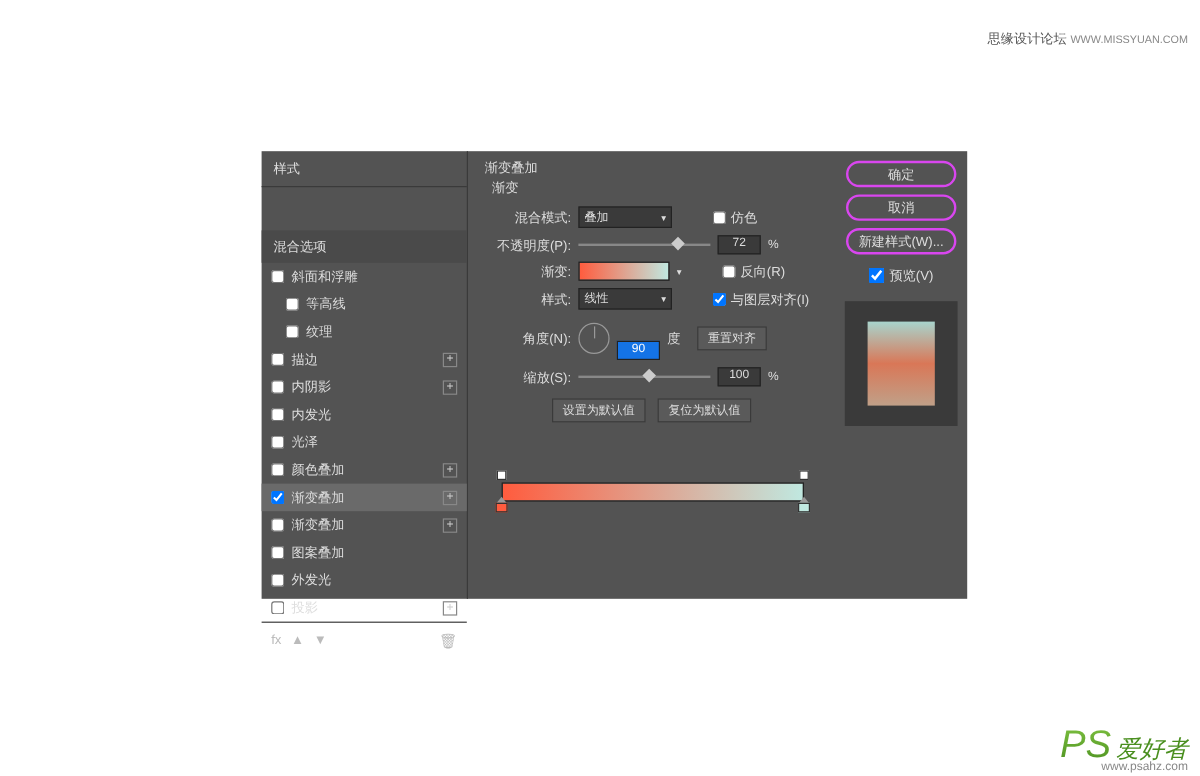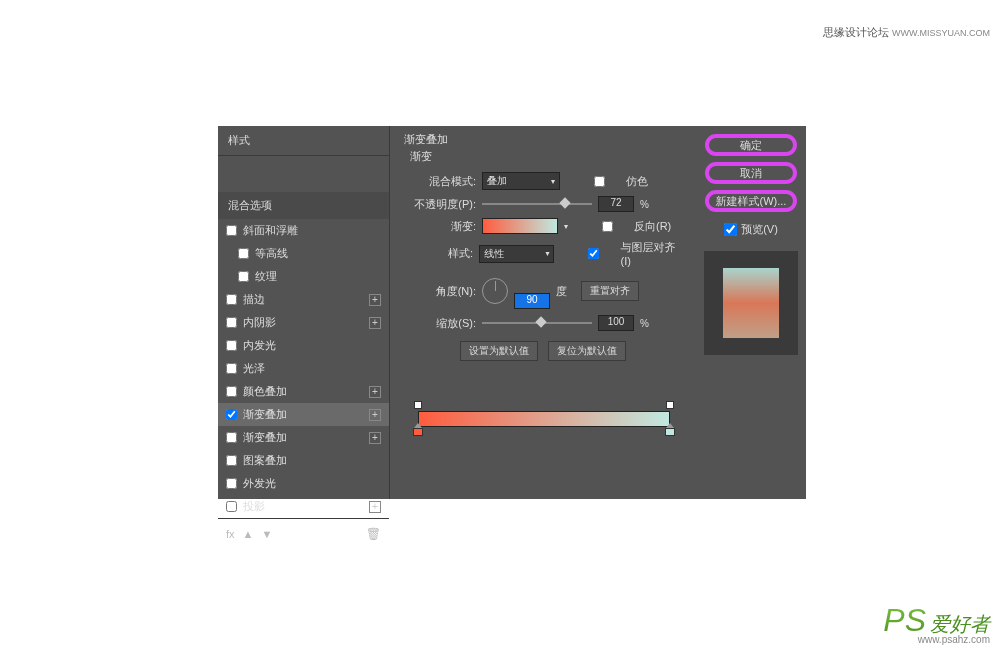--- a/index.html
+++ b/index.html
@@ -18,41 +18,41 @@
 .styles-footer { margin-top: auto; padding: 8px; border-top: 1px solid #3a3a3a; display: flex; gap: 8px; align-items: center; }
 .styles-footer .icon { color: #bbb; font-size: 11px; }
 .styles-footer .trash { margin-left: auto; color: #bbb; font-size: 12px; }
 .center-col { flex: 1; padding: 6px 14px; color: #ddd; font-size: 11px; }
 .section-title { font-size: 11px; margin-bottom: 2px; }
 .subsection { font-size: 11px; padding-left: 6px; margin-bottom: 8px; }
 .form-row { display: flex; align-items: center; margin-bottom: 6px; gap: 6px; }
 .form-label { width: 72px; text-align: right; }
 .select { background: #3a3a3a; border: 1px solid #222; color: #ddd; height: 18px; width: 78px; display: flex; align-items: center; justify-content: space-between; padding: 0 4px; font-size: 10px; }
 .select .caret { font-size: 8px; }
-.cb { display: flex; align-items: center; gap: 21px; padding-left: 28px; }
+.cb { display: flex; align-items: center; gap: 4px; padding-left: 28px; }
 .cb input { width: 11px; height: 11px; }
 .slider { position: relative; height: 12px; width: 110px; }
 .slider-track { position: absolute; top: 5px; height: 2px; width: 100%; background: #888; }
 .slider-thumb { position: absolute; top: 1px; width: 8px; height: 8px; background: #ccc; transform: rotate(45deg); }
 .num-input { width: 36px; height: 16px; background: #3a3a3a; border: 1px solid #222; color: #ddd; font-size: 10px; text-align: center; }
 .num-input.sel { background: #1473e6; color: #fff; margin-top: 20px; }
 .pct { font-size: 10px; }
 .grad-swatch { width: 76px; height: 16px; background: linear-gradient(to right, #ff5c3e, #c0e8e0); border: 1px solid #222; }
 .angle-dial { width: 26px; height: 26px; border: 1px solid #999; border-radius: 50%; position: relative; }
 .angle-dial::after { content: ""; position: absolute; left: 50%; top: 2px; width: 1px; height: 10px; background: #999; }
 .btn-small { background: #5a5a5a; border: 1px solid #3a3a3a; color: #ddd; font-size: 10px; padding: 2px 8px; }
 .btn-row { display: flex; gap: 10px; justify-content: center; margin-top: 10px; }
 .grad-editor { margin-top: 50px; position: relative; width: 252px; margin-left: 14px; }
 .grad-bar { height: 16px; background: linear-gradient(to right, #ff5c3e, #c0e8e0); border: 1px solid #222; }
 .stop-top { position: absolute; top: -10px; width: 8px; height: 8px; background: #fff; border: 1px solid #333; }
 .stop-bot { position: absolute; bottom: -12px; width: 10px; height: 12px; display: flex; }
 .stop-bot .tri { width: 0; height: 0; border-left: 4px solid transparent; border-right: 4px solid transparent; border-bottom: 5px solid #999; position: absolute; top: -4px; left: 1px; }
 .stop-bot .box { width: 10px; height: 8px; position: absolute; top: 1px; border: 1px solid #333; }
 .right-col { width: 110px; padding: 8px 6px; display: flex; flex-direction: column; gap: 6px; align-items: center; }
-.btn-pill { width: 92px; height: 22px; border: 4px solid #d946ef; border-radius: 11px; background: #535353; color: #ddd; font-size: 11px; display: flex; align-items: center; justify-content: center; }
+.btn-pill { width: 92px; height: 22px; border: 2px solid #d946ef; border-radius: 11px; background: #535353; color: #ddd; font-size: 11px; display: flex; align-items: center; justify-content: center; }
 .preview-cb { display: flex; gap: 4px; align-items: center; color: #ddd; font-size: 11px; margin-top: 4px; }
 .preview-box { margin-top: 8px; width: 94px; height: 104px; background: #3a3a3a; display: flex; align-items: center; justify-content: center; }
 .preview-grad { width: 56px; height: 70px; background: linear-gradient(to bottom, #a8d4cd, #d97757, #c0a088); }
 .wm-bottom { position: absolute; bottom: 8px; right: 10px; display: flex; align-items: baseline; gap: 4px; }
 .wm-ps { font-size: 32px; font-weight: normal; font-style: italic; background: linear-gradient(to bottom, #7fc241, #4a8f1f); -webkit-background-clip: text; color: transparent; }
 .wm-cn { font-size: 20px; color: #4a8f1f; font-style: italic; }
 .wm-url { position: absolute; bottom: 2px; right: 10px; font-size: 10px; color: #888; }
 </style>
 </head>
 <body>

